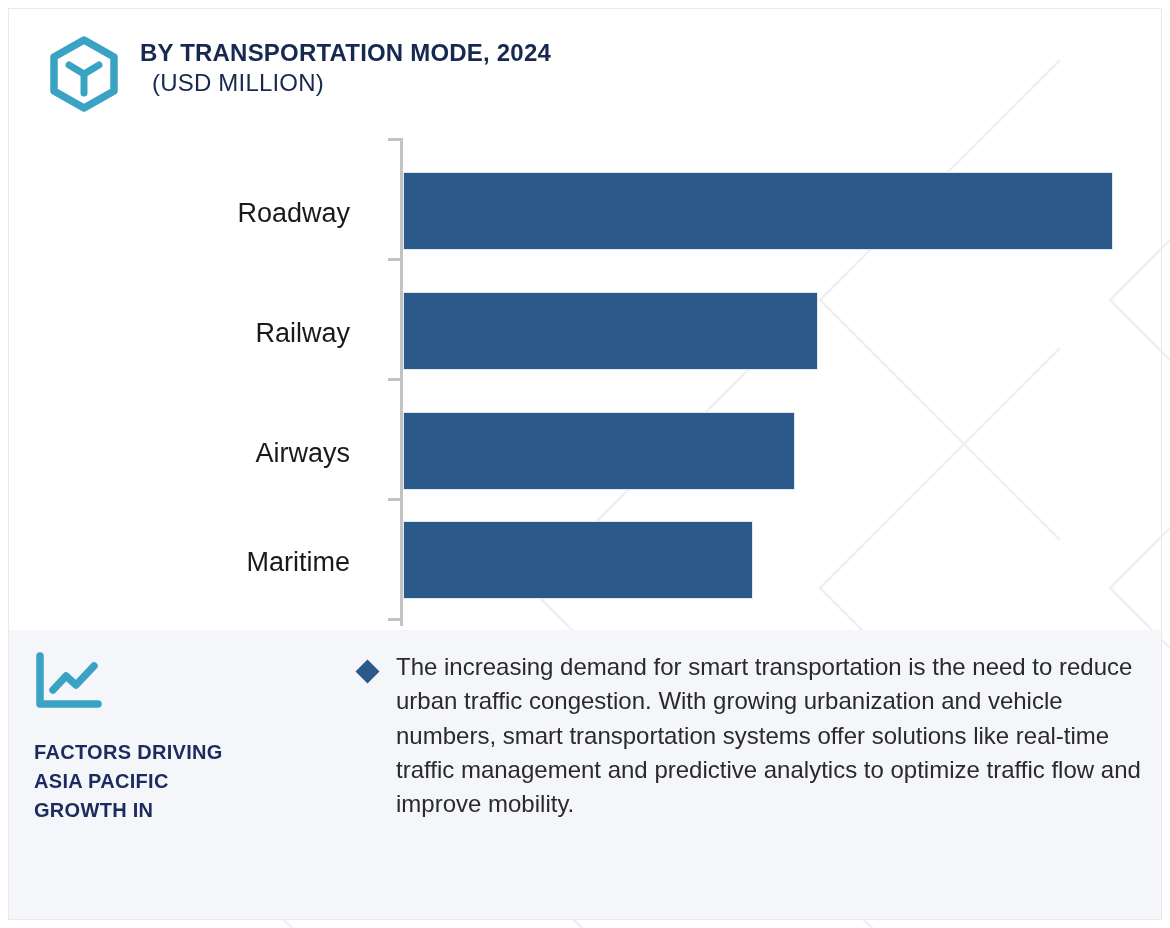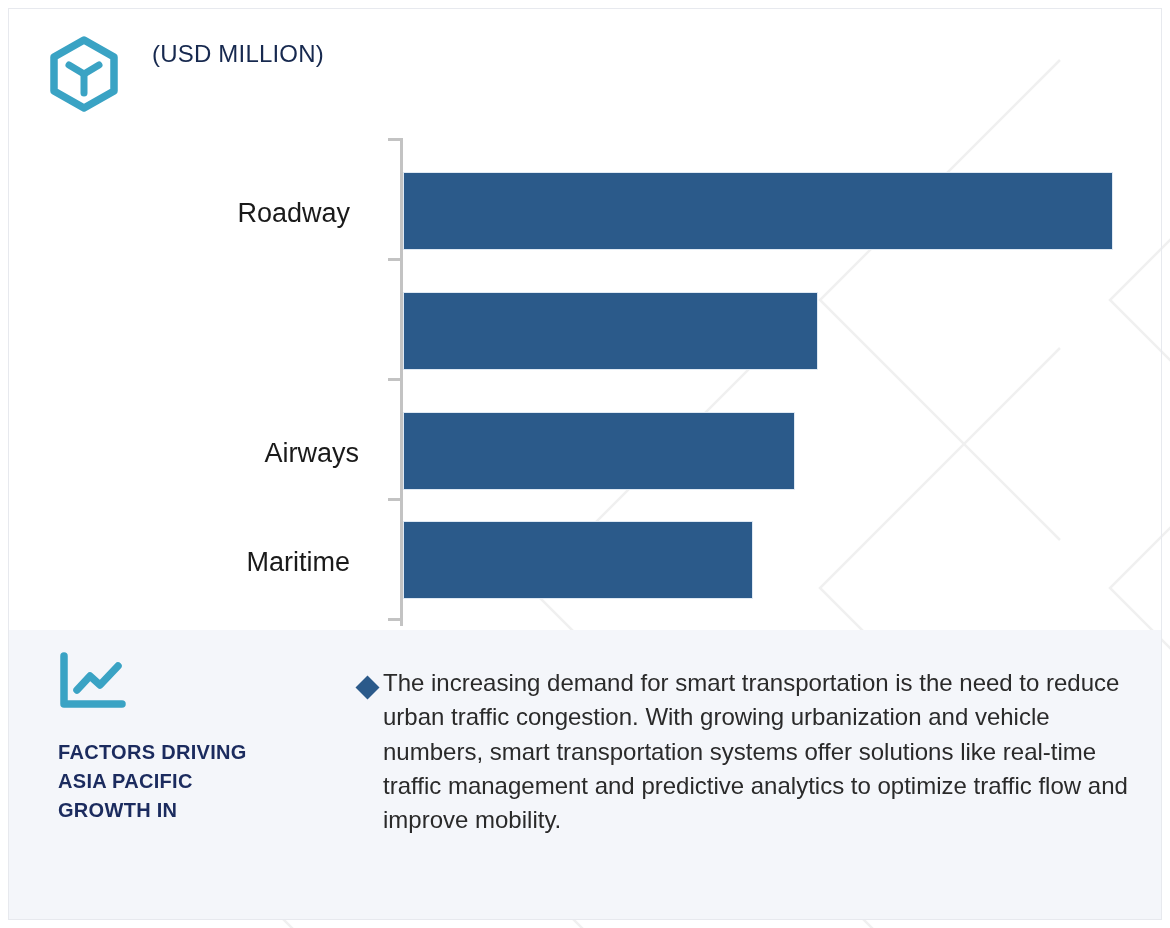--- a/index.html
+++ b/index.html
@@ -135,21 +135,21 @@
     left: 9px;
     top: 630px;
     width: 1152px;
     height: 289px;
     background: #f4f6fa;
     z-index: 3;
     box-sizing: border-box;
   }
   .footer-left {
     position: absolute;
-    left: 49px;
+    left: 25px;
     top: 22px;
     width: 300px;
   }
   .line-chart-icon {
     width: 70px;
     height: 60px;
     display: block;
     margin-bottom: 26px;
   }
   .footer-heading {
@@ -158,24 +158,24 @@
     color: #1b2b5e;
     letter-spacing: 0.3px;
     line-height: 1.45;
   }
   .footer-heading div {
     white-space: nowrap;
   }
   .footer-right {
     position: absolute;
     left: 350px;
-    top: 36px;
+    top: 20px;
     right: 20px;
     display: flex;
-    gap: 7px;
+    gap: 20px;
   }
   .bullet-diamond {
     flex: 0 0 auto;
     width: 17px;
     height: 17px;
     background: #2b5a8a;
     transform: rotate(45deg);
     margin-top: 13px;
   }
   .bullet-text {
@@ -208,44 +208,46 @@
   <div class="header">
     <svg class="hex-icon" viewBox="0 0 72 76" aria-hidden="true">
       <polygon points="36,4 66,21 66,55 36,72 6,55 6,21" fill="none" stroke="#3aa3c4" stroke-width="7.5" stroke-linejoin="round"></polygon>
       <g stroke="#3aa3c4" stroke-width="7" stroke-linecap="round">
         <line x1="36" y1="38" x2="36" y2="57"></line>
         <line x1="36" y1="38" x2="21" y2="29"></line>
         <line x1="36" y1="38" x2="51" y2="29"></line>
       </g>
     </svg>
     <div class="title-block">
+      <div class="title-main">BY TRANSPORTATION MODE, 2024</div>
       <div class="title-sub">(USD MILLION)</div>
     </div>
   </div>
 
   <div class="chart">
 
     <div class="axis-line"></div>
 
     <div class="tick" style="top:8px;"></div>
     <div class="tick" style="top:128px;"></div>
     <div class="tick" style="top:248px;"></div>
     <div class="tick" style="top:368px;"></div>
     <div class="tick" style="top:488px;"></div>
 
     <div class="bar-row" style="top:42px;height:78px;">
       <span class="bar-label" style="top:28px;">Roadway</span>
       <div class="bar" style="top:0;height:78px;width:710px;"></div>
     </div>
 
     <div class="bar-row" style="top:162px;height:78px;">
+      <span class="bar-label" style="top:28px;">Railway</span>
       <div class="bar" style="top:0;height:78px;width:415px;"></div>
     </div>
 
-    <div class="bar-row" style="top:282px;height:78px;padding-left:9px;">
+    <div class="bar-row" style="top:282px;height:78px;">
       <span class="bar-label" style="top:28px;">Airways</span>
       <div class="bar" style="top:0;height:78px;width:392px;"></div>
     </div>
 
     <div class="bar-row" style="top:391px;height:78px;">
       <span class="bar-label" style="top:28px;">Maritime</span>
       <div class="bar" style="top:0;height:78px;width:350px;"></div>
     </div>
 
   </div>

